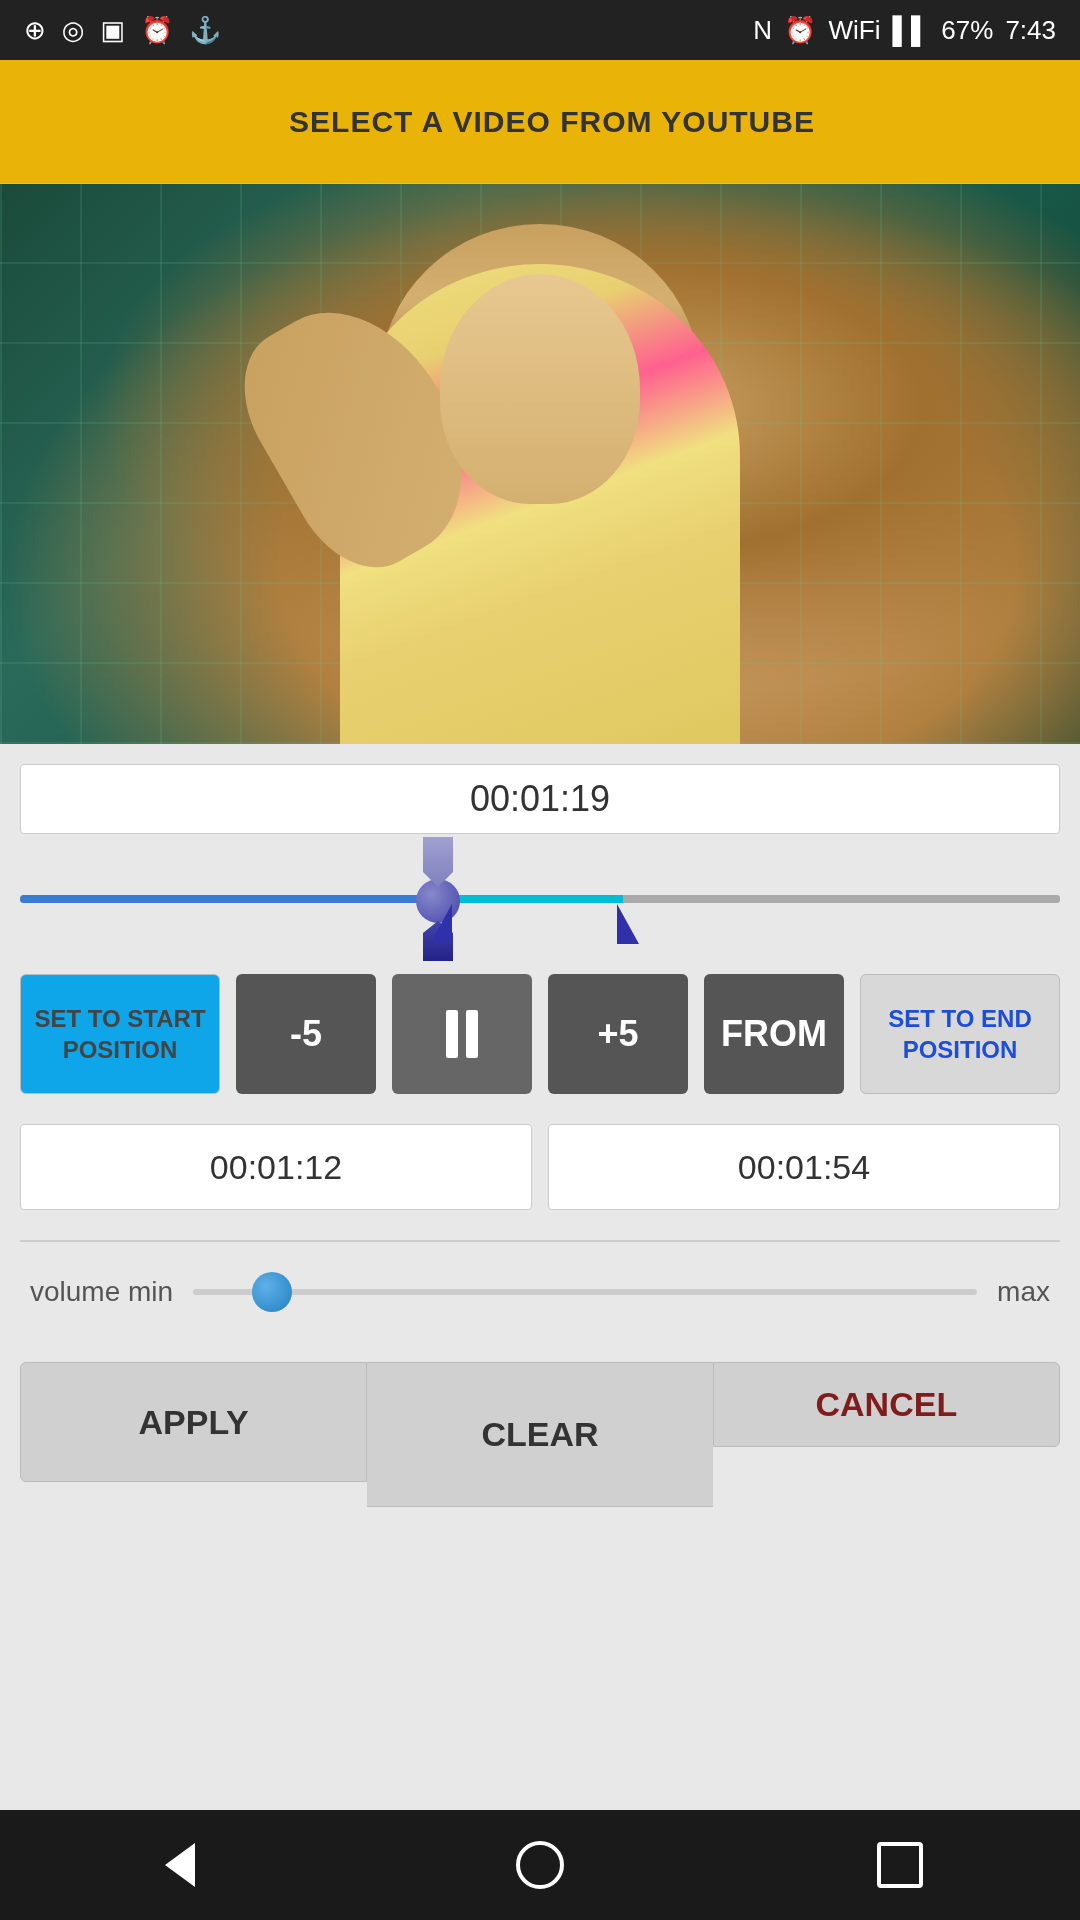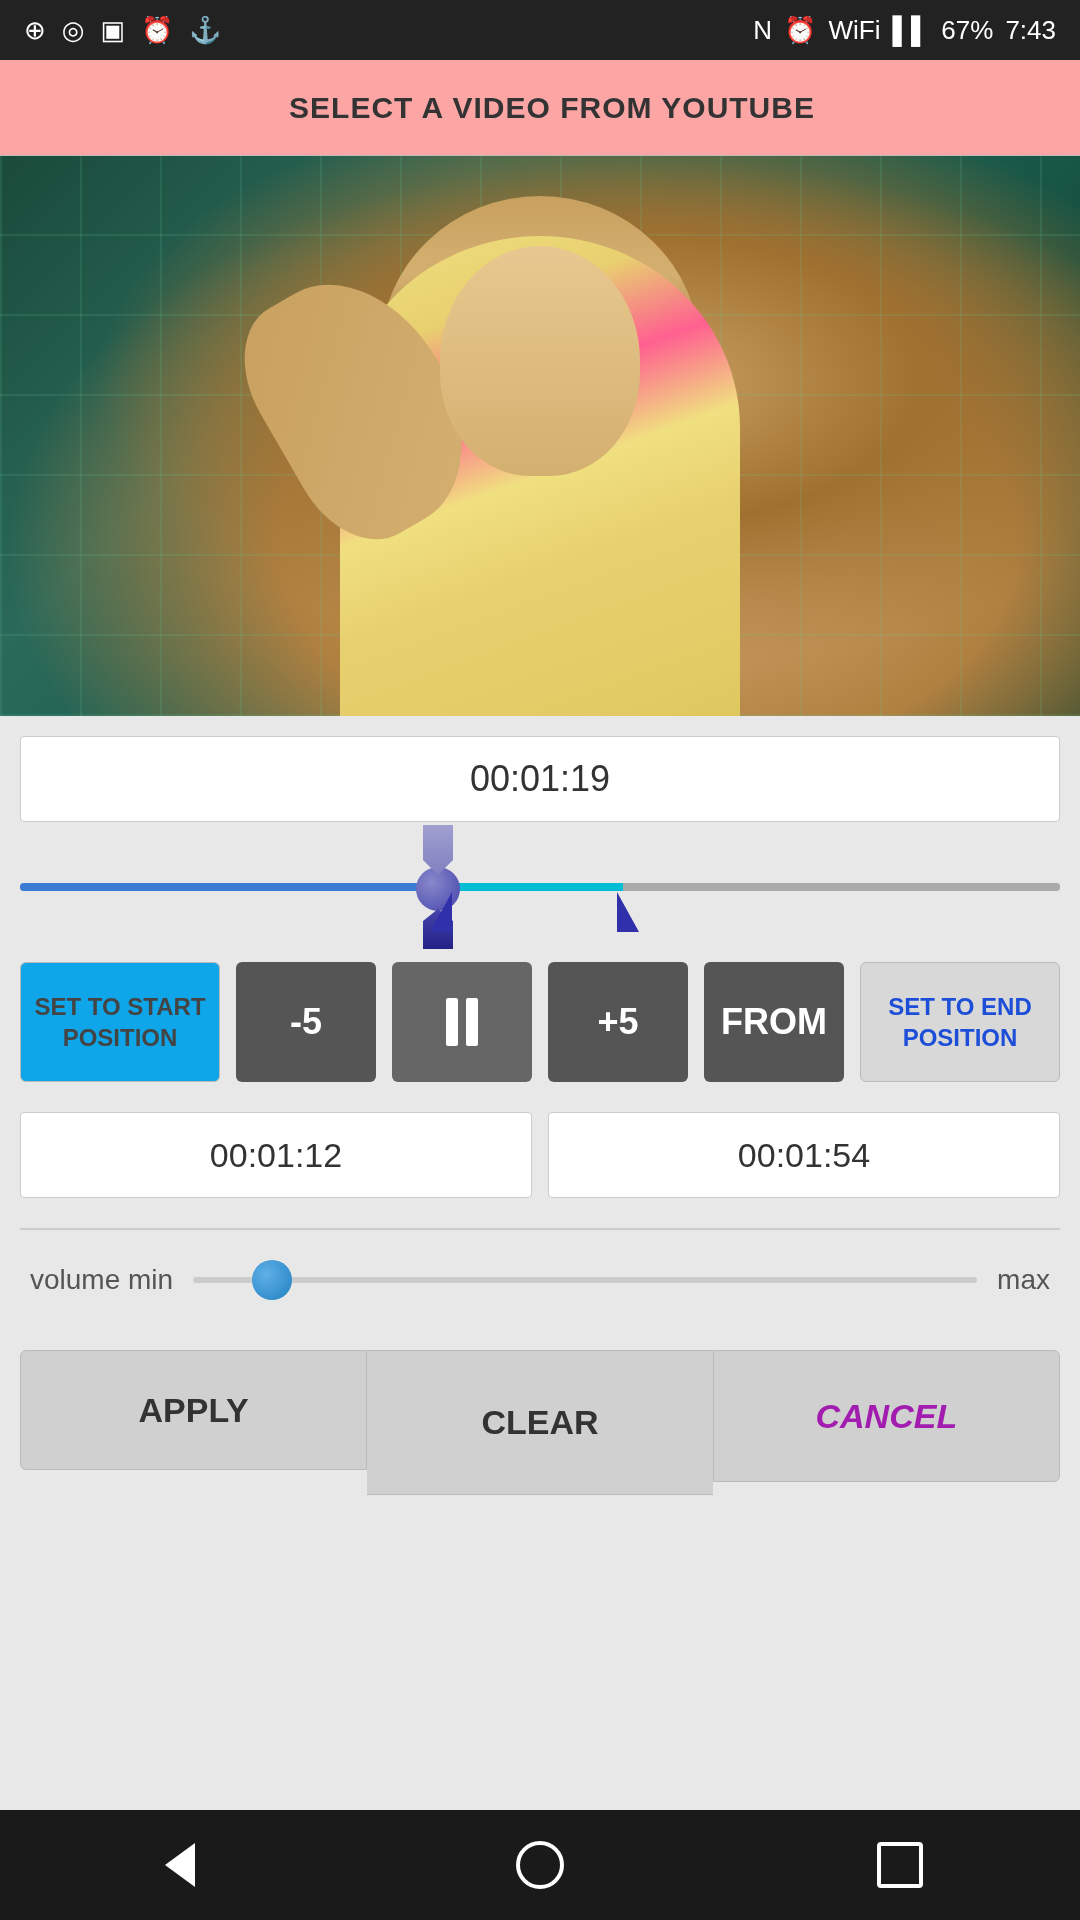--- a/index.html
+++ b/index.html
@@ -33,22 +33,22 @@
     .status-bar-right {
       display: flex;
       gap: 12px;
       align-items: center;
       font-size: 26px;
     }
 
     
     .select-video-btn {
       width: 100%;
-      height: 96px;
-      background: #fca5a5;
+      height: 124px;
+      background: #eab308;
       border: none;
       font-size: 30px;
       font-weight: bold;
       color: #333;
       letter-spacing: 1px;
       cursor: pointer;
       display: flex;
       align-items: center;
       justify-content: center;
       border-bottom: 1px solid #bbb;
@@ -151,21 +151,21 @@
     
     .controls-area {
       background: #e8e8e8;
       padding: 20px 20px;
       flex: 1;
     }
 
     
     .time-display {
       width: 100%;
-      height: 86px;
+      height: 70px;
       background: white;
       border: 1px solid #ccc;
       border-radius: 4px;
       display: flex;
       align-items: center;
       justify-content: center;
       font-size: 36px;
       color: #333;
       margin-bottom: 20px;
     }
@@ -419,29 +419,28 @@
       border: 1px solid #bbb;
       border-left: none;
       border-right: none;
       font-size: 34px;
       font-weight: bold;
       color: #333;
       cursor: pointer;
     }
     .btn-cancel {
       flex: 1;
-      height: 132px;
+      height: 85px;
       background: #d0d0d0;
       border: 1px solid #bbb;
       border-radius: 0 6px 6px 0;
       font-size: 34px;
       font-weight: bold;
-      color: #a21caf;
-      cursor: pointer;
-      font-style: italic;
+      color: #7f1d1d;
+      cursor: pointer;
     }
 
     
     .nav-bar {
       width: 100%;
       height: 110px;
       background: #1a1a1a;
       display: flex;
       align-items: center;
       justify-content: space-around;

